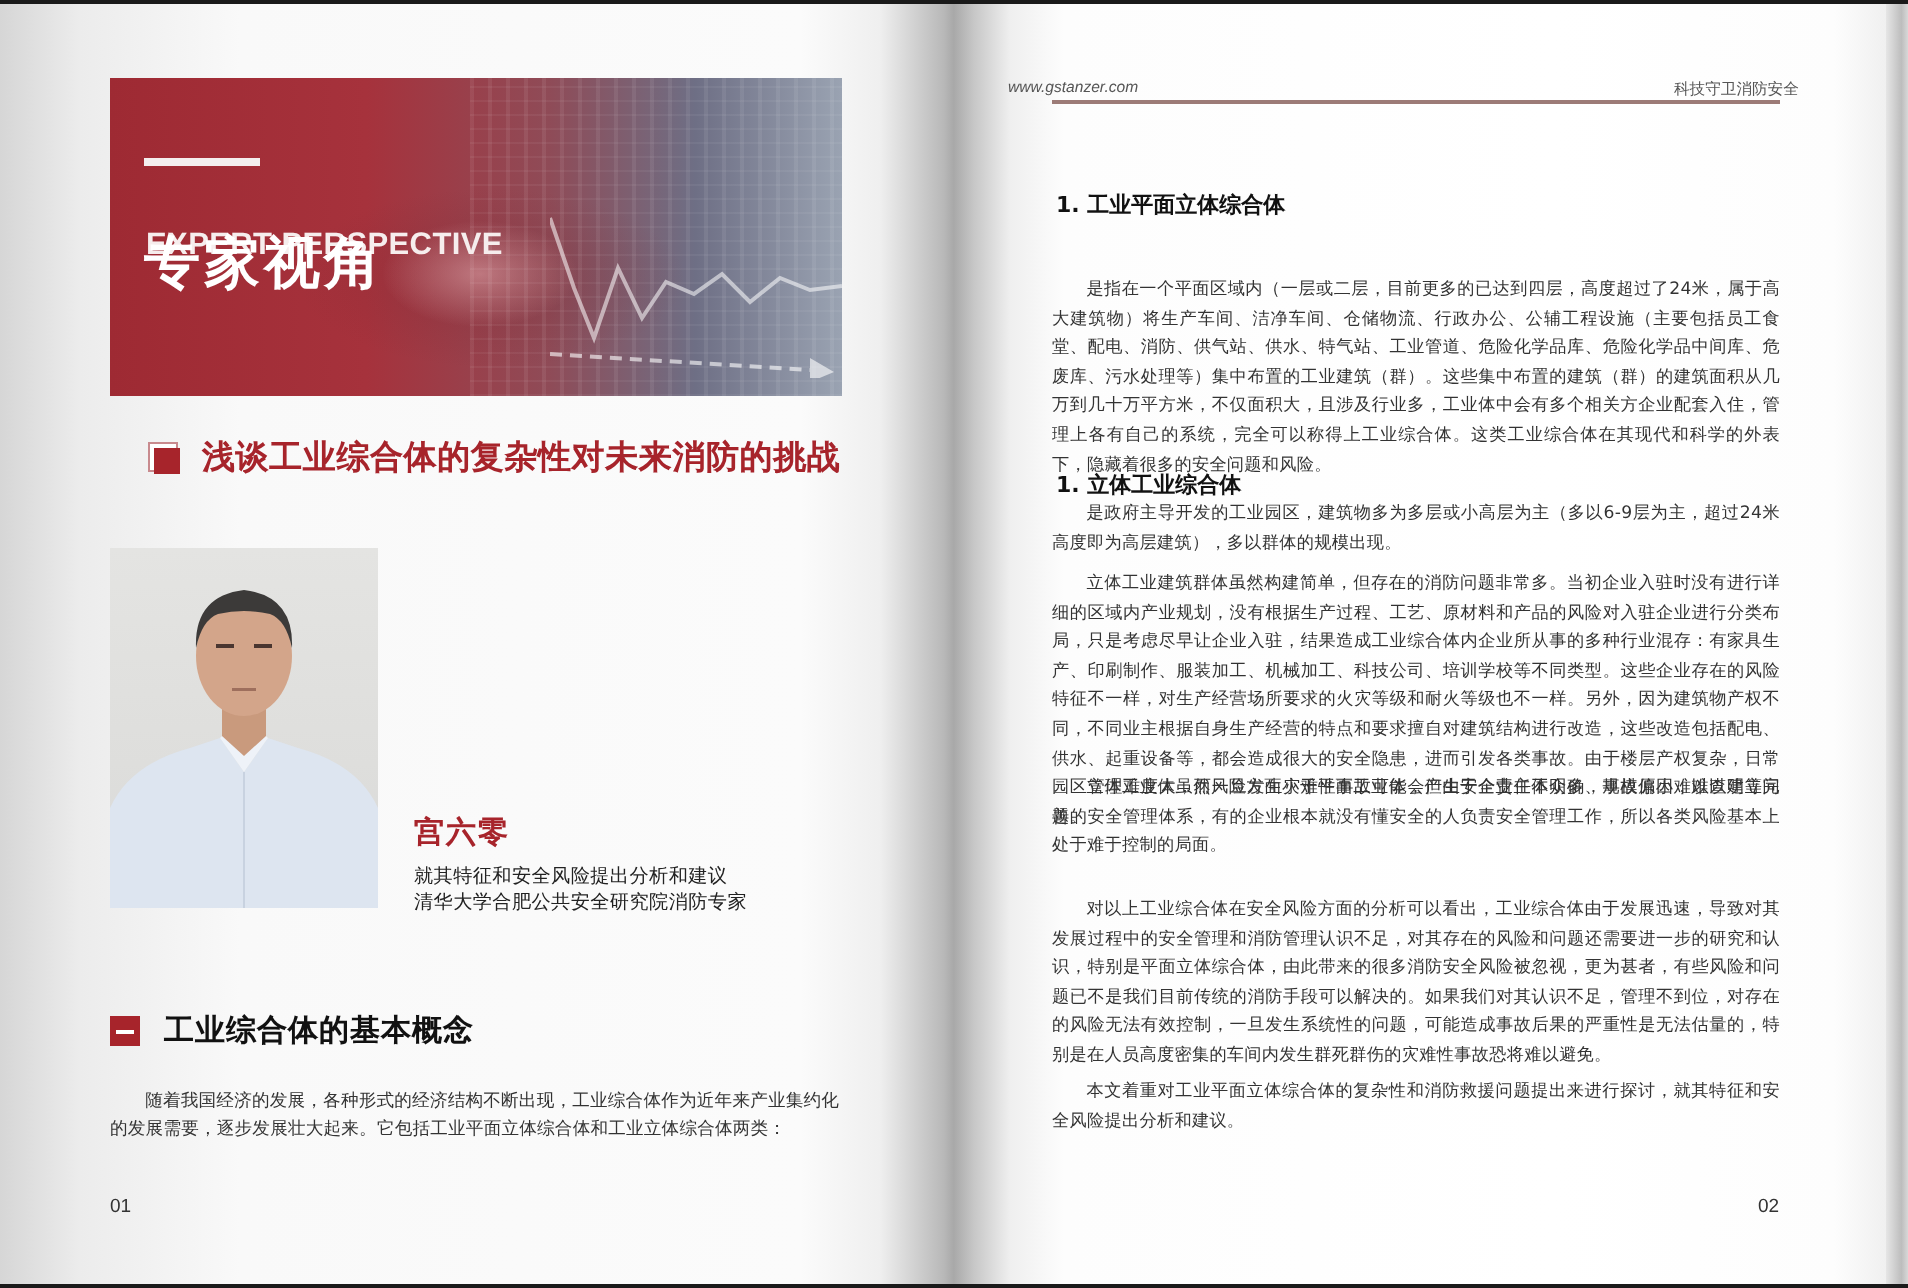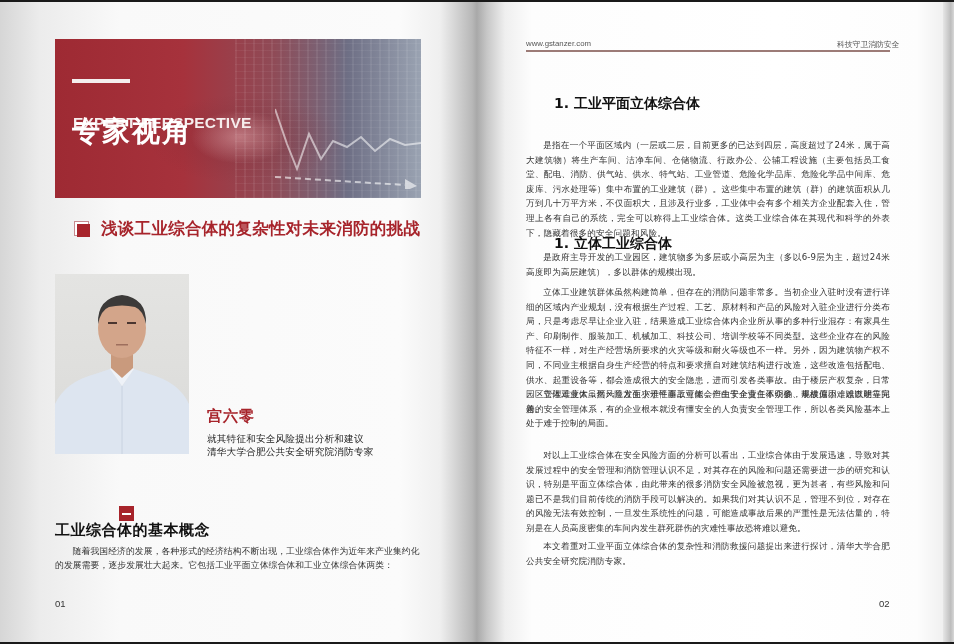--- a/index.html
+++ b/index.html
@@ -59,37 +59,37 @@
     position:absolute; left:55px; top:272px; width:134px; height:180px; overflow:hidden;
     background:linear-gradient(180deg,#e4e4e2 0%,#dededc 60%,#d8d9d8 100%);
   }
   .portrait svg { position:absolute; left:0; top:0; }
 
   .author { position:absolute; left:207px; top:405px; }
   .author .name { color:#a7242b; font-size:15px; font-weight:bold; letter-spacing:1px; }
   .author .line { color:#222; font-size:9.6px; line-height:13px; letter-spacing:0.2px; }
 
   
-  .sec-heading { position:absolute; left:55px; top:504px; display:flex; align-items:center;flex-direction:column; }
+  .sec-heading { position:absolute; left:55px; top:504px; display:flex; align-items:center; }
   .minus-box { width:15px; height:15px; background:#a7242b; position:relative; margin-right:12px; }
   .minus-box::after { content:""; position:absolute; left:3px; top:6.5px; width:9px; height:2px; background:#fff; }
   .sec-heading .txt { color:#111; font-size:15px; font-weight:bold; letter-spacing:0.5px; }
 
   .left-para {
     position:absolute; left:55px; top:543px; width:370px;
     font-size:8.8px; line-height:13.5px; color:#333; text-indent:2em; letter-spacing:0.1px;
   }
   .page-num { position:absolute; font-size:9.5px; color:#333; font-family:"Liberation Sans",sans-serif; }
 
   
-  .r-header-url { position:absolute; left:526px; top:37px; font-size:7.8px; color:#555; font-family:"Liberation Sans",sans-serif; }
+  .r-header-url { position:absolute; left:504px; top:37px; font-size:7.8px; color:#555; font-family:"Liberation Sans",sans-serif;font-style:italic; }
   .r-header-tag { position:absolute; left:837px; top:37px; font-size:7.8px; color:#555; }
   .r-header-rule { position:absolute; left:526px; top:48px; width:364px; height:2px; background:#9c7b77; }
 
-  .r-h { position:absolute; left:554px; font-size:14px; font-weight:bold; color:#111; }
+  .r-h { position:absolute; left:528px; font-size:11px; font-weight:bold; color:#111; }
   .r-p {
     position:absolute; left:526px; width:364px;
     font-size:8.6px; line-height:14.6px; color:#333; text-indent:2em; letter-spacing:0.15px;
     text-align:justify;
   }
 </style>
 </head>
 <body>
 
 <div class="spread">
@@ -162,16 +162,16 @@
 
   <div class="r-h" style="top:93px;">1. 工业平面立体综合体</div>
   <div class="r-p" style="top:108px;margin-top:28px;">是指在一个平面区域内（一层或二层，目前更多的已达到四层，高度超过了24米，属于高大建筑物）将生产车间、洁净车间、仓储物流、行政办公、公辅工程设施（主要包括员工食堂、配电、消防、供气站、供水、特气站、工业管道、危险化学品库、危险化学品中间库、危废库、污水处理等）集中布置的工业建筑（群）。这些集中布置的建筑（群）的建筑面积从几万到几十万平方米，不仅面积大，且涉及行业多，工业体中会有多个相关方企业配套入住，管理上各有自己的系统，完全可以称得上工业综合体。这类工业综合体在其现代和科学的外表下，隐藏着很多的安全问题和风险。</div>
 
   <div class="r-h" style="top:233px;">1. 立体工业综合体</div>
   <div class="r-p" style="top:248px;">是政府主导开发的工业园区，建筑物多为多层或小高层为主（多以6-9层为主，超过24米高度即为高层建筑），多以群体的规模出现。</div>
   <div class="r-p" style="top:283px;">立体工业建筑群体虽然构建简单，但存在的消防问题非常多。当初企业入驻时没有进行详细的区域内产业规划，没有根据生产过程、工艺、原材料和产品的风险对入驻企业进行分类布局，只是考虑尽早让企业入驻，结果造成工业综合体内企业所从事的多种行业混存：有家具生产、印刷制作、服装加工、机械加工、科技公司、培训学校等不同类型。这些企业存在的风险特征不一样，对生产经营场所要求的火灾等级和耐火等级也不一样。另外，因为建筑物产权不同，不同业主根据自身生产经营的特点和要求擅自对建筑结构进行改造，这些改造包括配电、供水、起重设备等，都会造成很大的安全隐患，进而引发各类事故。由于楼层产权复杂，日常园区管理难度大，而一旦发生灾难性事故可能会产生安全责任不明确，事故原因难以查明等问题。</div>
   <div class="r-p" style="top:385px;">立体工业体虽然风险方面小于平面工业体，但由于企业主体众多、规模偏小，难以建立完善的安全管理体系，有的企业根本就没有懂安全的人负责安全管理工作，所以各类风险基本上处于难于控制的局面。</div>
 
   <div class="r-p" style="top:446px;">对以上工业综合体在安全风险方面的分析可以看出，工业综合体由于发展迅速，导致对其发展过程中的安全管理和消防管理认识不足，对其存在的风险和问题还需要进一步的研究和认识，特别是平面立体综合体，由此带来的很多消防安全风险被忽视，更为甚者，有些风险和问题已不是我们目前传统的消防手段可以解决的。如果我们对其认识不足，管理不到位，对存在的风险无法有效控制，一旦发生系统性的问题，可能造成事故后果的严重性是无法估量的，特别是在人员高度密集的车间内发生群死群伤的灾难性事故恐将难以避免。</div>
-  <div class="r-p" style="top:537px;">本文着重对工业平面立体综合体的复杂性和消防救援问题提出来进行探讨，清华大学合肥公共安全研究院消防专家。</div>
+  <div class="r-p" style="top:537px;">本文着重对工业平面立体综合体的复杂性和消防救援问题提出来进行探讨，就其特征和安全风险提出分析和建议。</div>
 
   <div class="page-num" style="left:879px; top:596px;">02</div>
 </div>
 
 </body></html>

